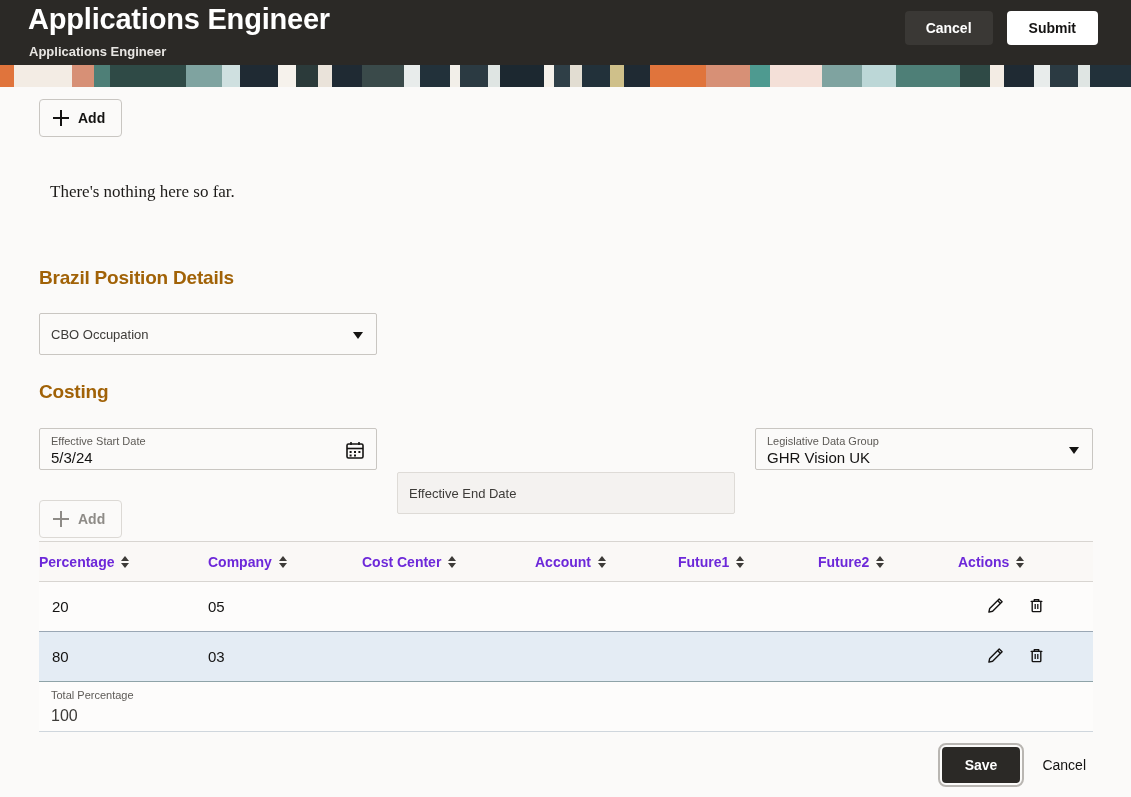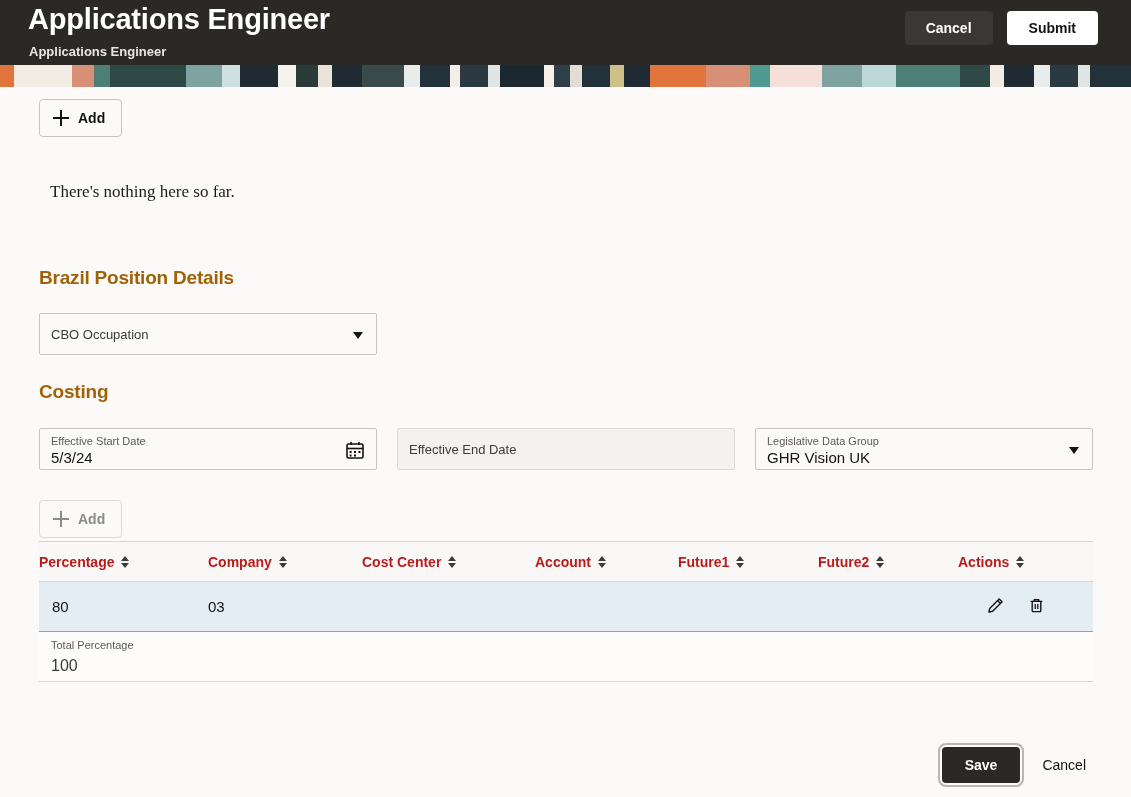--- a/index.html
+++ b/index.html
@@ -98,21 +98,21 @@
     font-size: 19px; font-weight: bold; color: #a16207;
     letter-spacing: -0.2px;
   }
 
   
   .field {
     position: relative;
     border: 1px solid #c9c6c2; border-radius: 2px;
     background: #fbfaf9; height: 42px;
   }
-  .field.disabled { background: #f4f2f0; border-color: #dedbd7; }
+  .field.disabled { background: #f4f2f0; border-color: #dedbd7; margin-top: 44px; }
   .field-label {
     position: absolute; left: 11px; top: 6px;
     font-size: 11px; color: #5d5a56; white-space: nowrap;
   }
   .field-label.centered { top: 13px; font-size: 13px; color: #3d3b38; }
   .field-value {
     position: absolute; left: 11px; top: 20px;
     font-size: 15px; color: #141312; white-space: nowrap;
   }
   .caret {
@@ -124,21 +124,21 @@
   }
   .cal-icon { position: absolute; right: 11px; top: 11px; }
 
   
   .tbl { width: 1054px; border-collapse: collapse; table-layout: fixed; }
   .tbl thead th {
     background: #faf8f6;
     border-top: 1px solid #d8d5d1;
     border-bottom: 1px solid #d8d5d1;
     height: 40px;
-    font-size: 14px; font-weight: bold; color: #b91c1c;
+    font-size: 14px; font-weight: bold; color: #6d28d9;
     text-align: left; padding: 0;
     white-space: nowrap;
   }
   .th-inner { display: inline-flex; align-items: center; gap: 7px; cursor: pointer; }
   .sort-ico {
     display: inline-flex; flex-direction: column; gap: 2px;
     line-height: 0;
   }
   .sort-ico i { display: block; width: 0; height: 0; }
   .sort-ico i.up {
@@ -362,20 +362,44 @@
               <span>Actions</span>
               <span class="sort-ico">
                 <i class="up"></i>
                   <i class="dn"></i>
               </span>
             </span>
           </th>
         </tr>
       </thead>
       <tbody>
+        <tr class="row-plain">
+          <td style="padding-left:13px">20</td>
+          <td>05</td>
+          <td></td>
+          <td></td>
+          <td></td>
+          <td></td>
+          <td class="act-cell">
+            <button class="act-btn">
+              <svg width="17" height="17" viewBox="0 0 17 17">
+                <path d="M12.2 1.9l2.9 2.9L5.6 14.3 1.9 15.1l0.8-3.7z" fill="none" stroke="#141312" stroke-width="1.4" stroke-linejoin="round"></path>
+                <line x1="10.6" y1="3.5" x2="13.5" y2="6.4" stroke="#141312" stroke-width="1.4"></line>
+              </svg>
+            </button>
+            <button class="act-btn">
+              <svg width="17" height="17" viewBox="0 0 17 17">
+                <path d="M3.2 4.4h10.6M6.4 4.4V2.6h4.2v1.8" fill="none" stroke="#141312" stroke-width="1.4" stroke-linecap="round"></path>
+                <rect x="4.2" y="4.4" width="8.6" height="10.2" rx="0.8" fill="none" stroke="#141312" stroke-width="1.4"></rect>
+                <line x1="7.2" y1="7" x2="7.2" y2="12" stroke="#141312" stroke-width="1.3"></line>
+                <line x1="9.8" y1="7" x2="9.8" y2="12" stroke="#141312" stroke-width="1.3"></line>
+              </svg>
+            </button>
+          </td>
+        </tr>
         <tr class="row-selected">
           <td style="padding-left:13px">80</td>
           <td>03</td>
           <td></td>
           <td></td>
           <td></td>
           <td></td>
           <td class="act-cell">
             <button class="act-btn">
               <svg width="17" height="17" viewBox="0 0 17 17">

